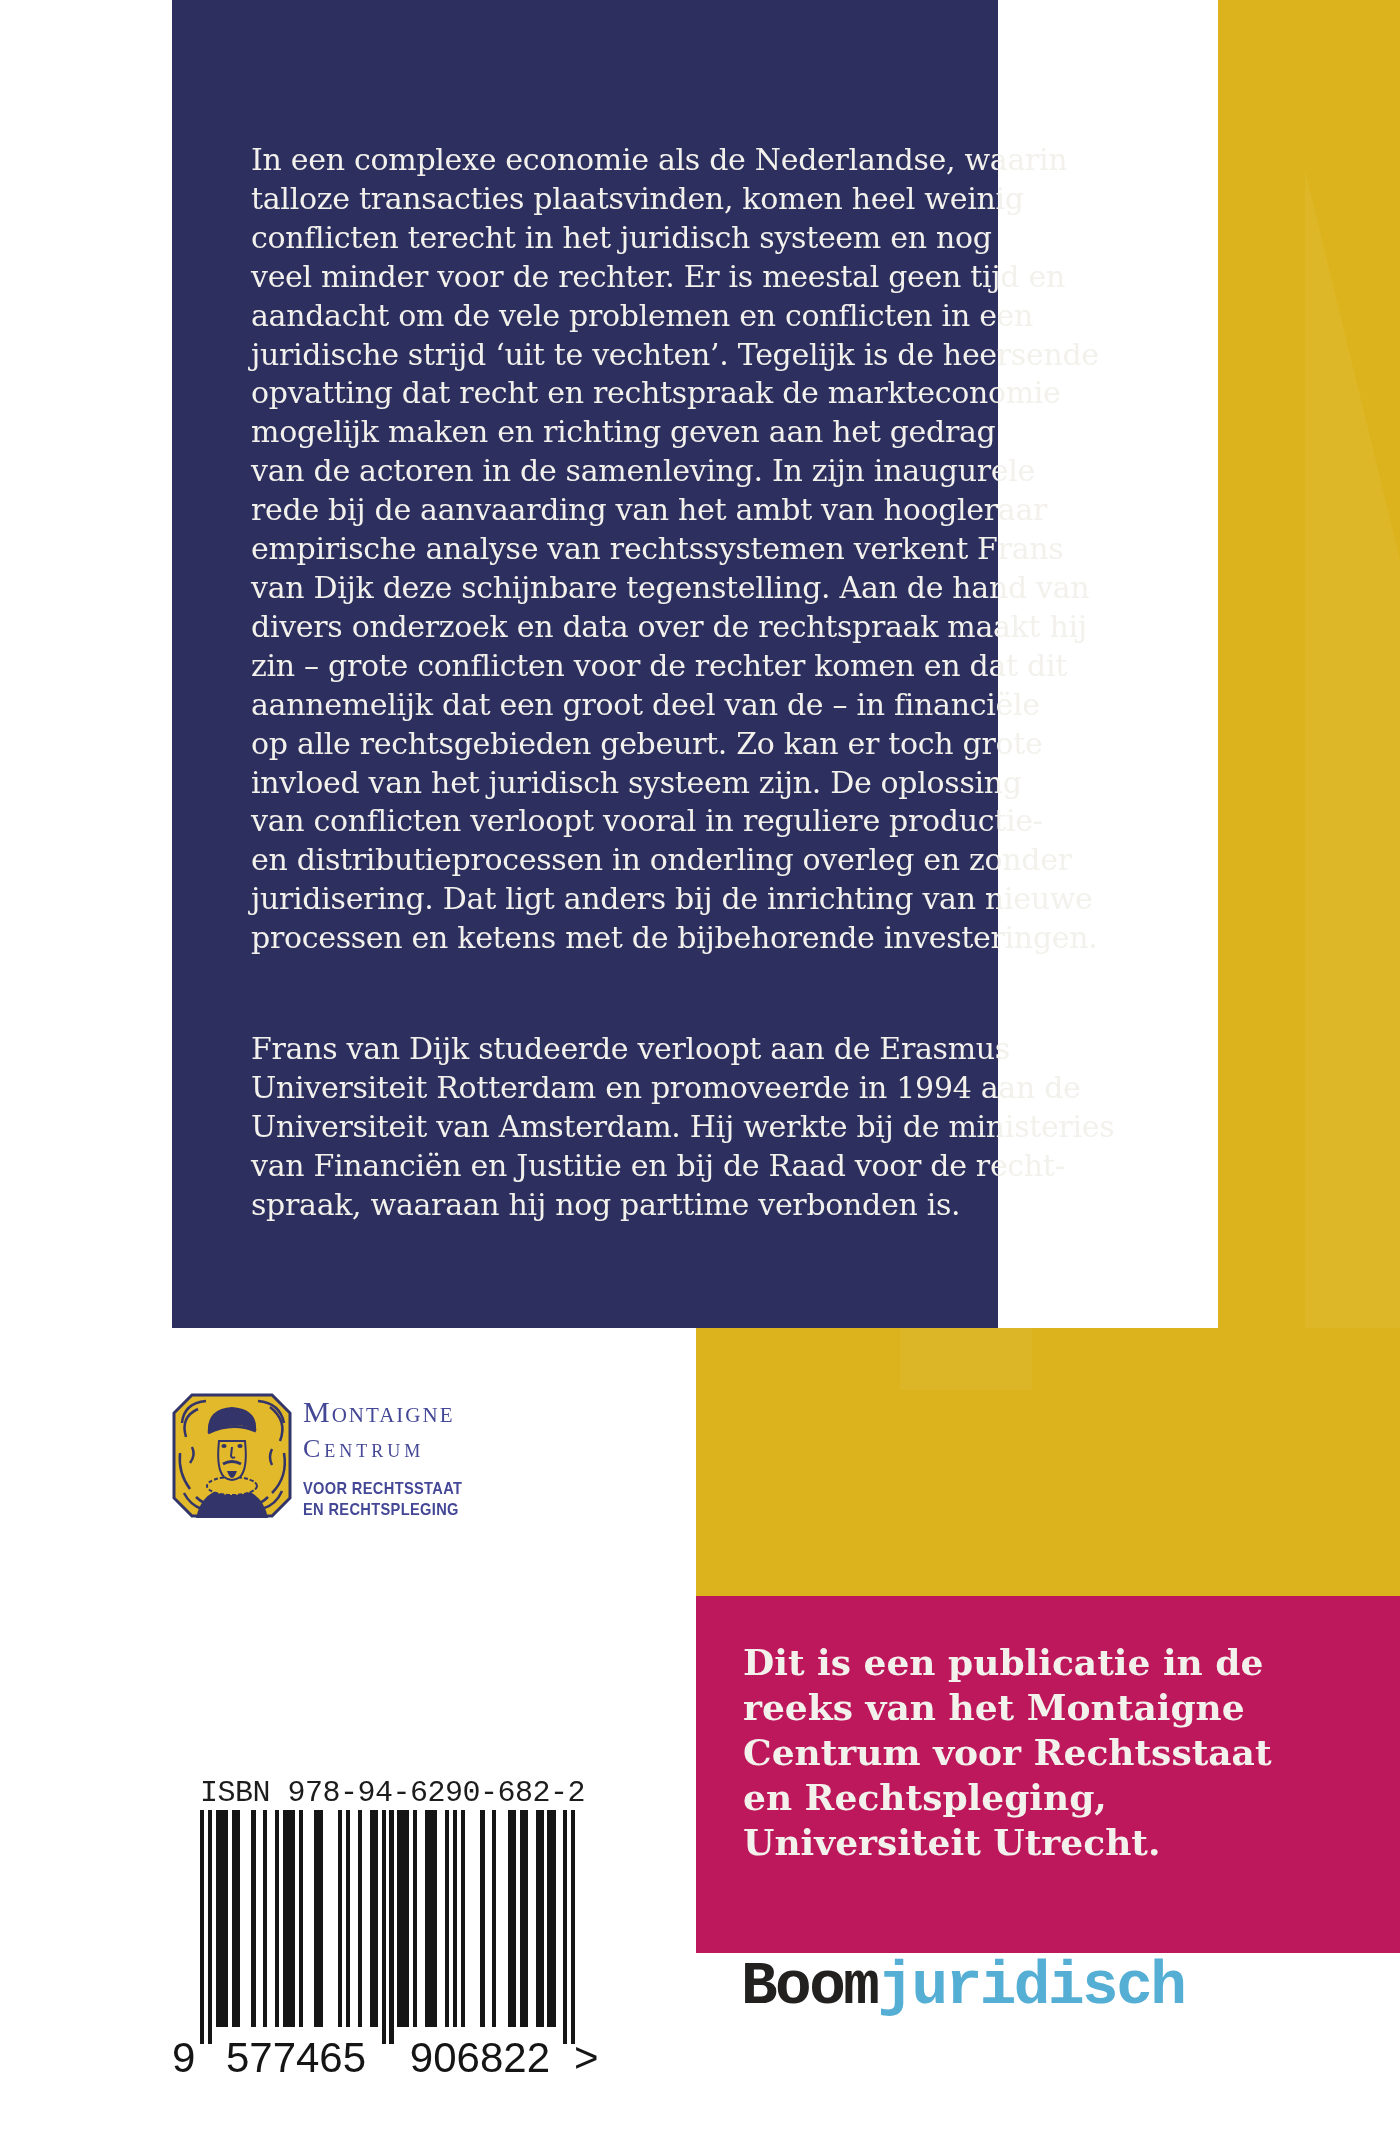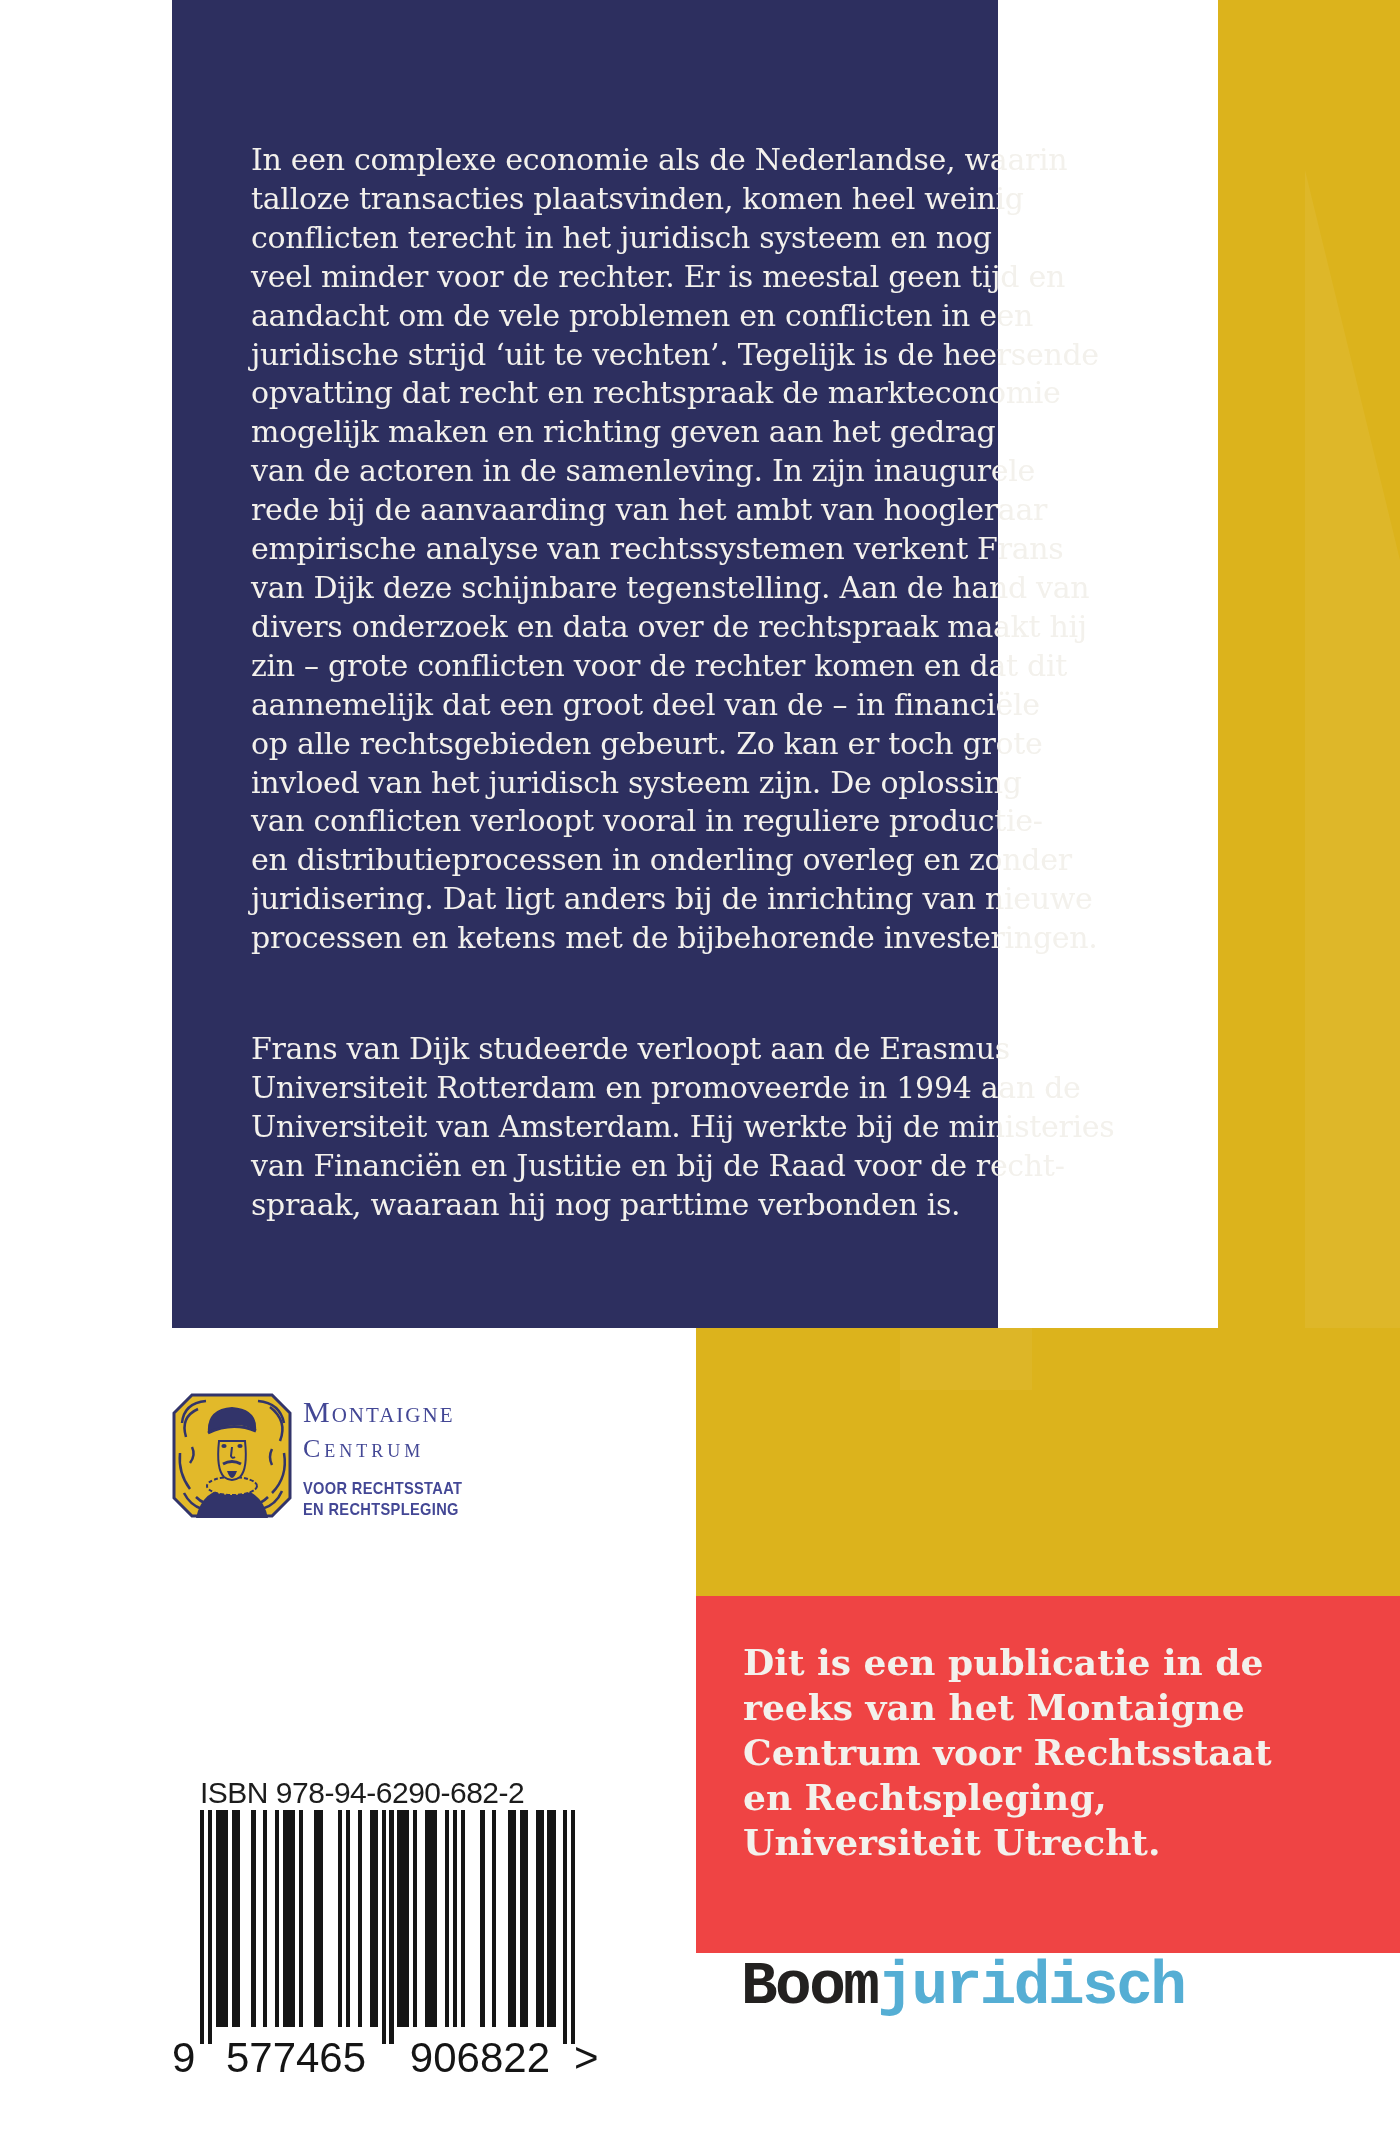--- a/index.html
+++ b/index.html
@@ -28,34 +28,34 @@
   .mc-name{font-family:"Liberation Serif",serif;font-variant:small-caps;font-size:30px;
            letter-spacing:2px;line-height:26px;}
   .mc-centrum{font-family:"Liberation Serif",serif;font-variant:small-caps;font-size:26px;
            letter-spacing:4px;line-height:24px;margin-top:12px;}
   .mc-sub{font-family:"Liberation Sans",sans-serif;font-weight:700;font-size:17px;line-height:21px;
           letter-spacing:0.4px;transform:scaleX(0.86);transform-origin:left;margin-top:0;}
   .mc-sub.first{margin-top:17px;}
 
   
   #isbn-area{left:200px;top:1776px;width:420px;height:300px;}
-  .isbn-label{font-family:Liberation Sans, sans-serif;font-size:30px;color:#1c1c1c;
+  .isbn-label{font-family:Liberation Mono, monospace;font-size:30px;color:#1c1c1c;
               letter-spacing:-0.5px;}
   #bars{position:absolute;left:0;top:34px;width:375px;height:234px;}
   .bar{position:absolute;top:0;height:217px;background:#151515;}
   .bar.guard{height:234px;}
   .ean-digits{position:absolute;top:258px;font-family:"Liberation Sans",sans-serif;
               font-size:42px;color:#151515;}
   .ean-lead{left:-28px;}
   .ean-g1{left:12px;width:168px;text-align:center;}
   .ean-g2{left:182px;width:168px;text-align:right;}
   .ean-arrow{left:374px;}
 
   
-  #pub-box{left:696px;top:1596px;width:704px;height:357px;background:#ef4444;}
+  #pub-box{left:696px;top:1596px;width:704px;height:357px;background:#be185d;}
   #pub-box .text{position:absolute;left:47px;top:44px;color:#f3f1ec;font-weight:bold;
                  font-size:36px;line-height:45px;white-space:nowrap;}
 
   
   #boom{left:741px;top:1956px;font-family:Liberation Mono, monospace;font-weight:bold;
         font-size:61px;letter-spacing:-2.5px;line-height:1;}
   #boom .p1{color:#232120;}
   #boom .p2{color:#55aed4;}
 </style>
 </head>

